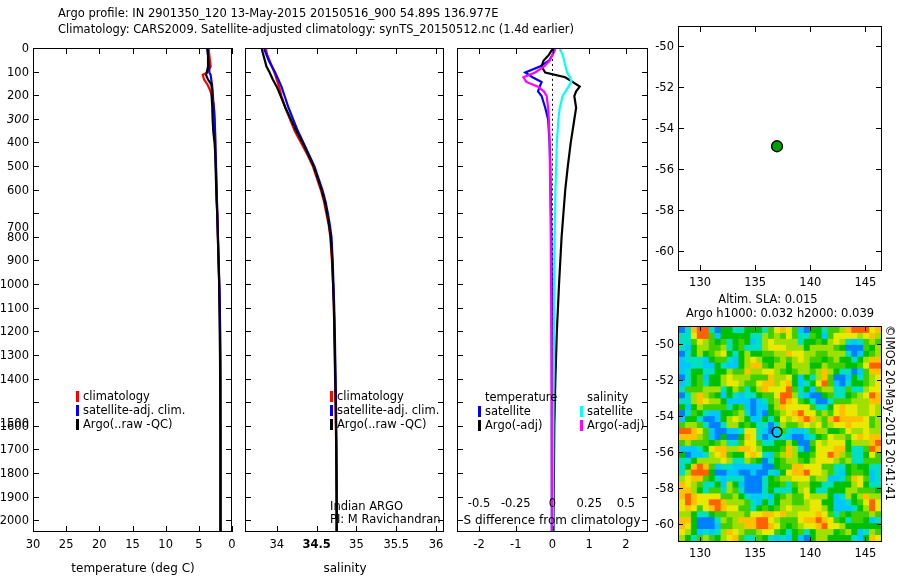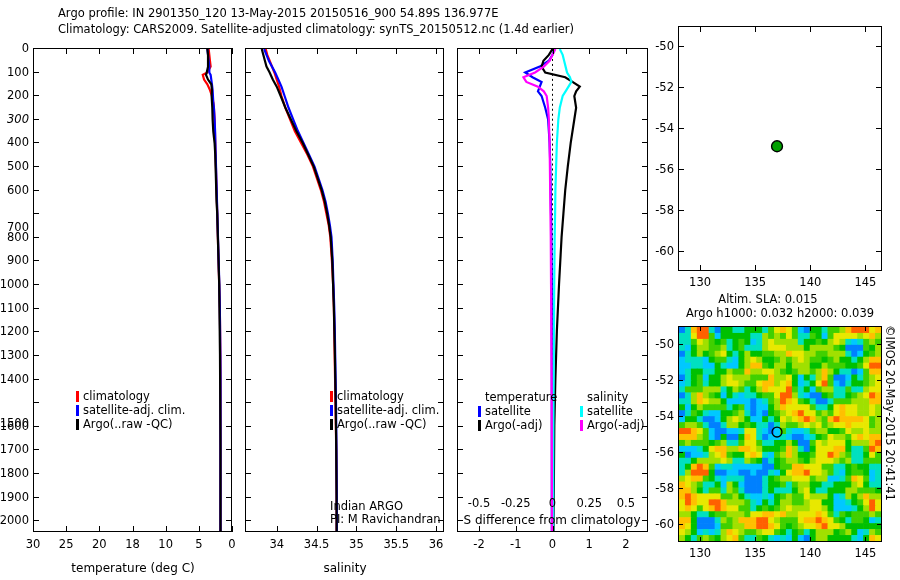--- a/index.html
+++ b/index.html
@@ -1443,21 +1443,21 @@
     <div class="tickmark" style="left:226px;top:520px;width:6px;height:1px;"></div>
     <div class="xlab" style="left:212px;top:537px;width:40px;">0</div>
     <div class="tickmark" style="left:232px;top:526px;width:1px;height:6px;"></div>
     <div class="tickmark" style="left:232px;top:48px;width:1px;height:6px;"></div>
     <div class="xlab" style="left:178.83333333333334px;top:537px;width:40px;">5</div>
     <div class="tickmark" style="left:199px;top:526px;width:1px;height:6px;"></div>
     <div class="tickmark" style="left:199px;top:48px;width:1px;height:6px;"></div>
     <div class="xlab" style="left:145.66666666666666px;top:537px;width:40px;">10</div>
     <div class="tickmark" style="left:166px;top:526px;width:1px;height:6px;"></div>
     <div class="tickmark" style="left:166px;top:48px;width:1px;height:6px;"></div>
-    <div class="xlab" style="left:112.5px;top:537px;width:40px;">18</div>
+    <div class="xlab" style="left:112.5px;top:537px;width:40px;">15</div>
     <div class="tickmark" style="left:133px;top:526px;width:1px;height:6px;"></div>
     <div class="tickmark" style="left:133px;top:48px;width:1px;height:6px;"></div>
     <div class="xlab" style="left:79.33333333333333px;top:537px;width:40px;">20</div>
     <div class="tickmark" style="left:99px;top:526px;width:1px;height:6px;"></div>
     <div class="tickmark" style="left:99px;top:48px;width:1px;height:6px;"></div>
     <div class="xlab" style="left:46.16666666666666px;top:537px;width:40px;">25</div>
     <div class="tickmark" style="left:66px;top:526px;width:1px;height:6px;"></div>
     <div class="tickmark" style="left:66px;top:48px;width:1px;height:6px;"></div>
     <div class="xlab" style="left:13px;top:537px;width:40px;">30</div>
     <div class="tickmark" style="left:33px;top:526px;width:1px;height:6px;"></div>
@@ -1500,21 +1500,21 @@
     <div class="tickmark" style="left:438px;top:449px;width:6px;height:1px;"></div>
     <div class="tickmark" style="left:245px;top:473px;width:6px;height:1px;"></div>
     <div class="tickmark" style="left:438px;top:473px;width:6px;height:1px;"></div>
     <div class="tickmark" style="left:245px;top:497px;width:6px;height:1px;"></div>
     <div class="tickmark" style="left:438px;top:497px;width:6px;height:1px;"></div>
     <div class="tickmark" style="left:245px;top:520px;width:6px;height:1px;"></div>
     <div class="tickmark" style="left:438px;top:520px;width:6px;height:1px;"></div>
     <div class="xlab" style="left:256.83999999999986px;top:537px;width:40px;">34</div>
     <div class="tickmark" style="left:277px;top:526px;width:1px;height:6px;"></div>
     <div class="tickmark" style="left:277px;top:48px;width:1px;height:6px;"></div>
-    <div class="xlab" style="left:296.6399999999999px;top:537px;width:40px;">34.5</div>
+    <div class="xlab" style="left:296.6399999999999px;top:537px;width:40px;font-weight:bold;">34.5</div>
     <div class="tickmark" style="left:317px;top:526px;width:1px;height:6px;"></div>
     <div class="tickmark" style="left:317px;top:48px;width:1px;height:6px;"></div>
     <div class="xlab" style="left:336.4399999999999px;top:537px;width:40px;">35</div>
     <div class="tickmark" style="left:356px;top:526px;width:1px;height:6px;"></div>
     <div class="tickmark" style="left:356px;top:48px;width:1px;height:6px;"></div>
     <div class="xlab" style="left:376.2399999999999px;top:537px;width:40px;">35.5</div>
     <div class="tickmark" style="left:396px;top:526px;width:1px;height:6px;"></div>
     <div class="tickmark" style="left:396px;top:48px;width:1px;height:6px;"></div>
     <div class="xlab" style="left:416.03999999999985px;top:537px;width:40px;">36</div>
     <div class="tickmark" style="left:436px;top:526px;width:1px;height:6px;"></div>

